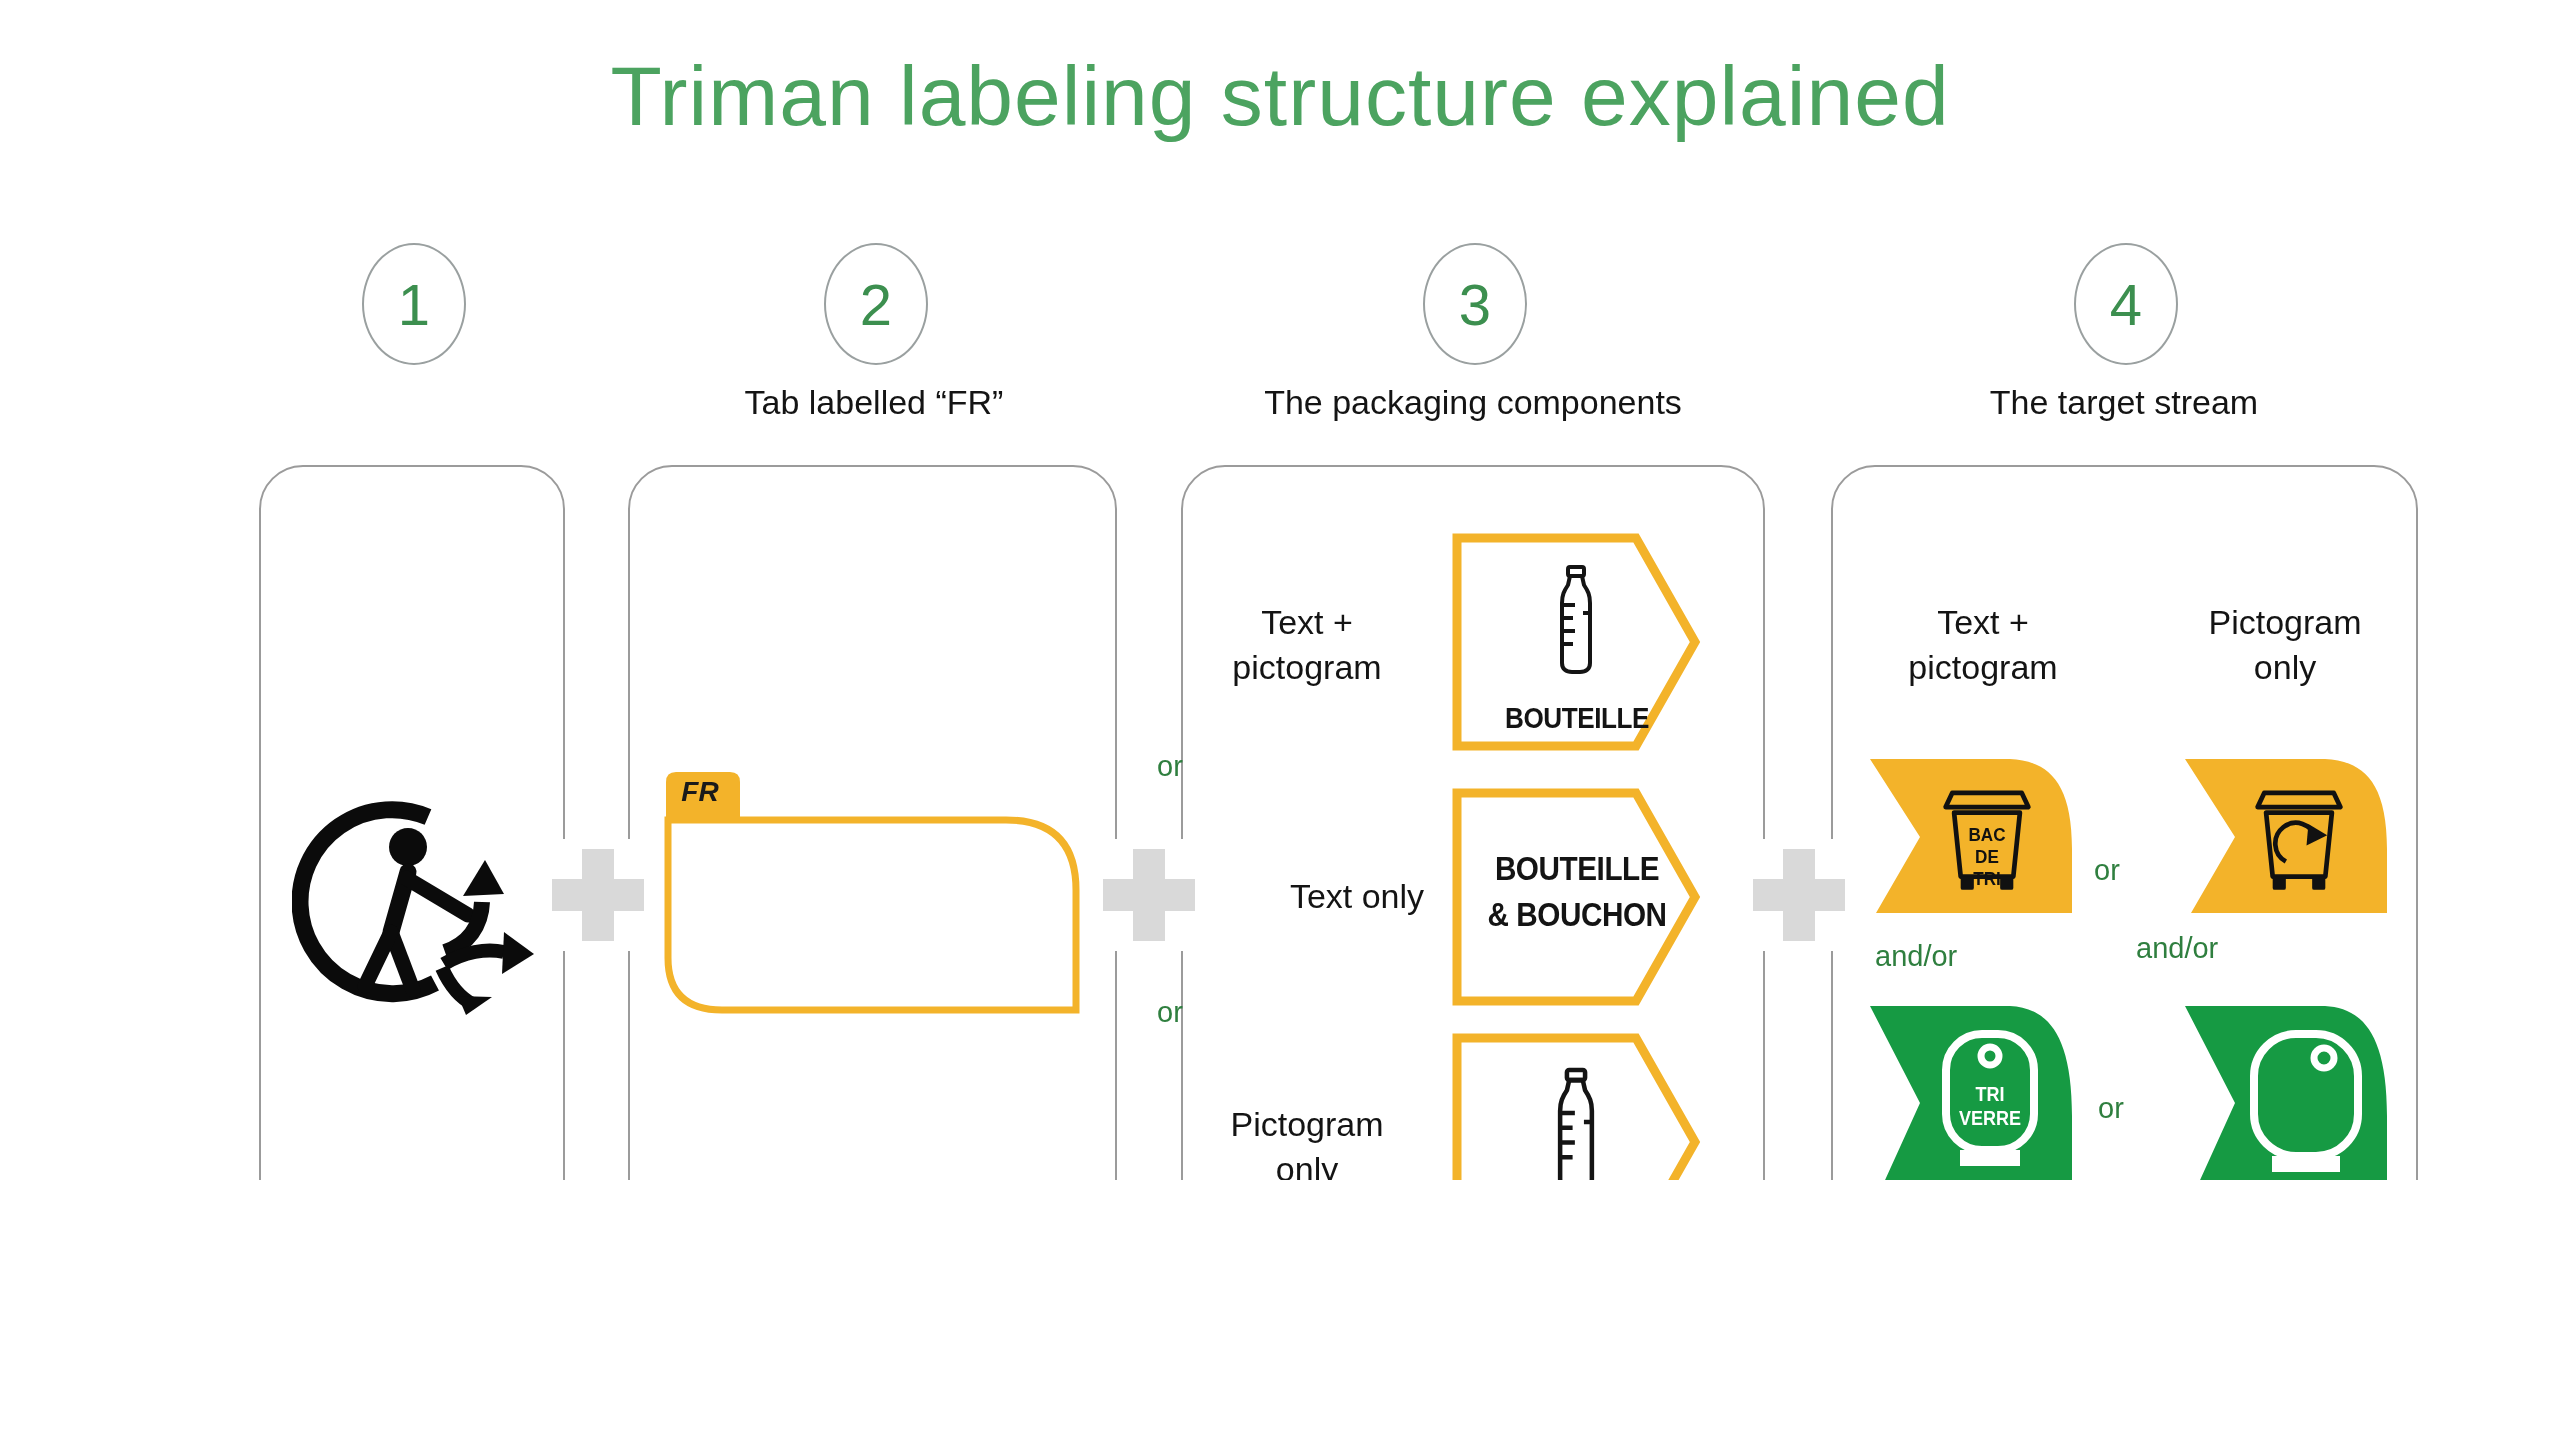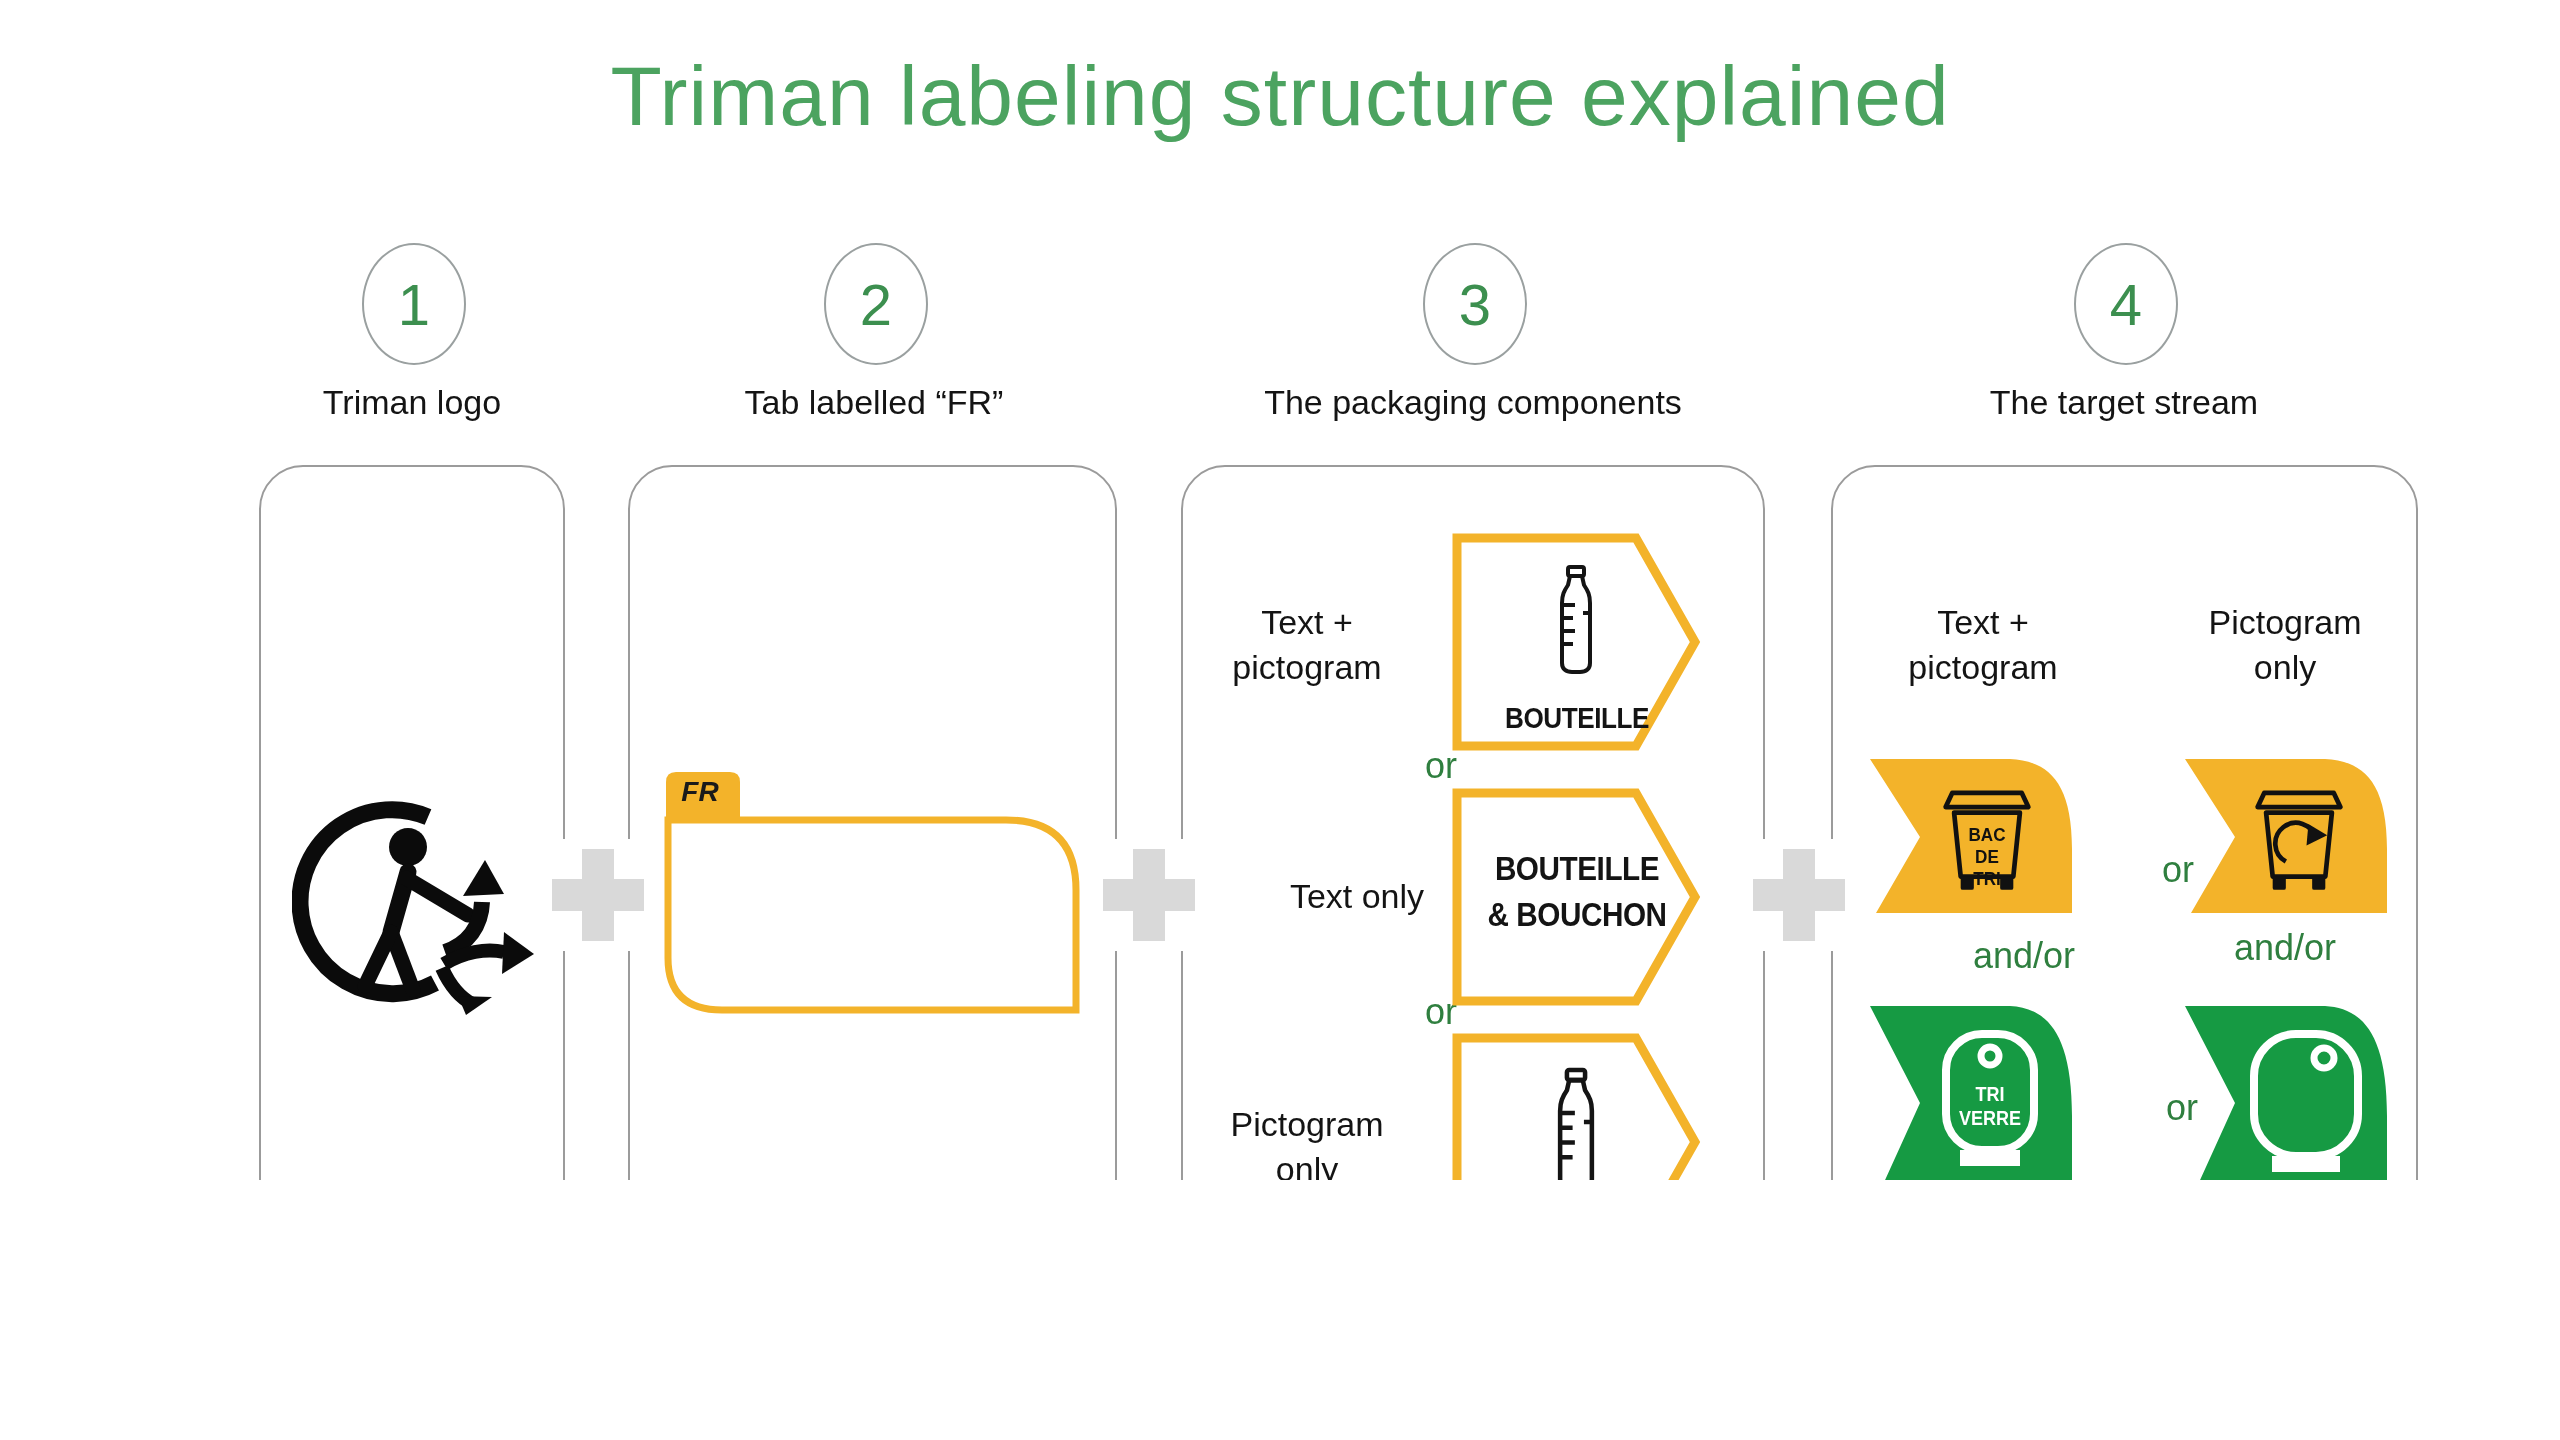--- a/index.html
+++ b/index.html
@@ -14,21 +14,21 @@
                font-size:58px;font-weight:500;color:#3c8f4f;background:#fff;}
   .step-label{position:absolute;top:383px;width:600px;text-align:center;font-size:34px;color:#141414;white-space:nowrap;}
 
   .card{position:absolute;top:465px;height:855px;background:#ffffff;
         border:2px solid #9b9b9b;border-radius:44px;box-sizing:border-box;}
 
   .plusbox{position:absolute;top:839px;width:116px;height:112px;background:#ffffff;
            display:flex;align-items:center;justify-content:center;z-index:5;}
 
   .lbl{position:absolute;text-align:center;font-size:34px;color:#141414;line-height:45px;}
-  .green-or{position:absolute;text-align:right;font-size:36px;color:#2f7f3f;line-height:44px;}
+  .green-or{position:absolute;text-align:left;font-size:29px;color:#2f7f3f;line-height:44px;}
 
   .chev{position:absolute;width:250px;height:218px;}
   .cond{font-weight:bold;transform:scaleX(0.9);transform-origin:center;}
   .chev-text{position:absolute;text-align:center;color:#141414;letter-spacing:-0.5px;}
 
   .flag{position:absolute;}
   .bin-text{position:absolute;text-align:center;font-size:19px;line-height:22px;color:#111;}
   .glass-text{position:absolute;text-align:center;font-size:20px;line-height:24px;color:#ffffff;}
 
   .fr-label{position:absolute;left:666px;top:772px;width:68px;height:40px;display:flex;
@@ -53,21 +53,20 @@
   <div class="num-ellipse" style="left:824px">
     <span>2</span>
     </div>
   <div class="num-ellipse" style="left:1423px">
     <span>3</span>
     </div>
   <div class="num-ellipse" style="left:2074px">
     <span>4</span>
     </div>
 
-  <div class="step-label" style="left:112px">Triman logo</div>
   <div class="step-label" style="left:574px">Tab labelled “FR”</div>
   <div class="step-label" style="left:1173px">The packaging components</div>
   <div class="step-label" style="left:1824px">The target stream</div>
 
   <div class="card" style="left:259px;width:306px"></div>
   <div class="card" style="left:628px;width:489px"></div>
   <div class="card" style="left:1181px;width:584px"></div>
   <div class="card" style="left:1831px;width:587px"></div>
 
   <div class="plusbox" style="left:540px">

